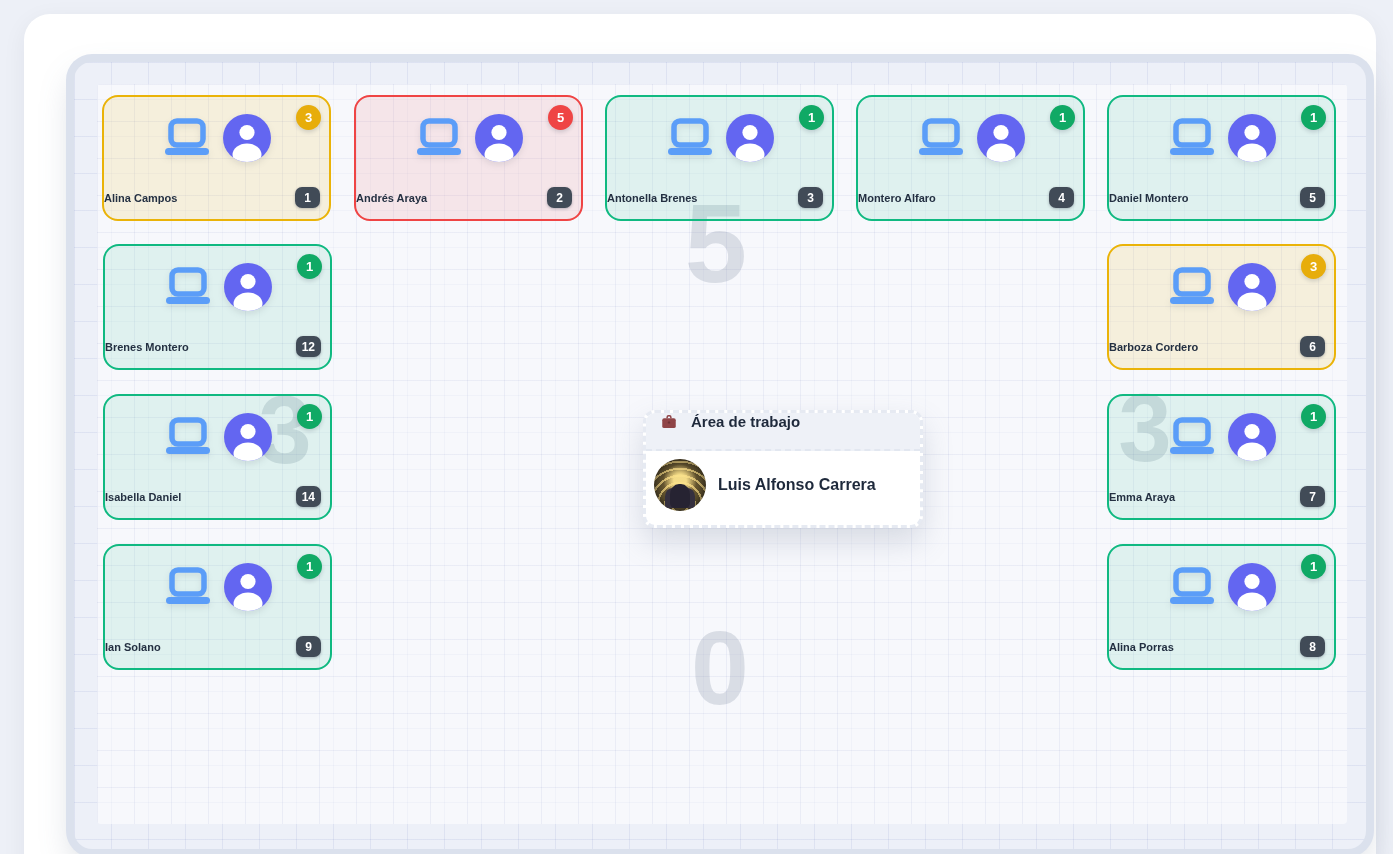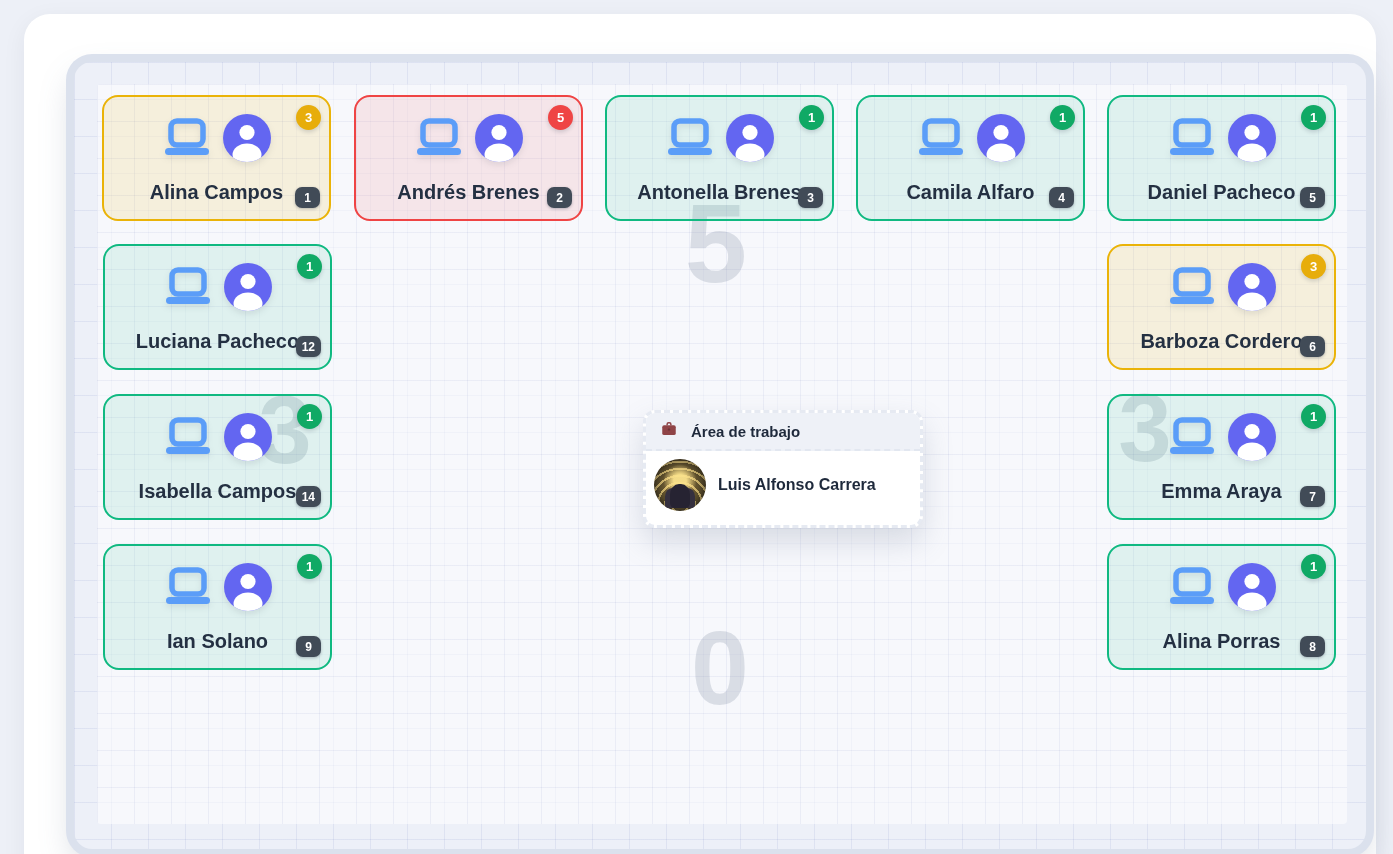--- a/index.html
+++ b/index.html
@@ -33,41 +33,41 @@
     border:2px solid transparent; z-index:2; cursor:pointer; }
   .desk-card.status-ok      { border-color:#10b981; background:rgba(16,185,129,0.10); }
   .desk-card.status-warning { border-color:#eab308; background:rgba(234,179,8,0.13); }
   .desk-card.status-danger  { border-color:#ef4444; background:rgba(239,68,68,0.10); }
 
   .desk-icons { position:absolute; left:0; right:0; top:17px; display:flex;
     justify-content:center; align-items:center; gap:11px;
     filter:drop-shadow(0 3px 3px rgba(30,41,59,0.10)); }
   .laptop-icon svg, .person-icon svg { display:block; }
 
-  .desk-name { position:absolute; left:0; right:0; bottom:15px; text-align:center;
-    font-size:20px; font-weight:700; color:#243042; }
+  .desk-name { position:absolute; left:0; right:0; bottom:15px; text-align:left;
+    font-size:11px; font-weight:700; color:#243042; }
 
   .desk-badge { position:absolute; top:8px; right:8px; width:25px; height:25px;
     border-radius:50%; color:#fff; font-size:13px; font-weight:700;
     display:flex; align-items:center; justify-content:center;
     box-shadow:0 2px 4px rgba(30,41,59,0.18); }
   .status-ok      .desk-badge { background:#10a965; }
   .status-warning .desk-badge { background:#e7ad0b; }
   .status-danger  .desk-badge { background:#ef4444; }
 
   .desk-number { position:absolute; bottom:11px; right:9px; min-width:25px; height:21px;
     padding:0 6px; border-radius:7px; background:#414b57; color:#fff;
     font-size:12px; font-weight:800; display:flex; align-items:center;
     justify-content:center; box-shadow:0 1px 3px rgba(30,41,59,0.3); }
 
   
   .workspace-panel { position:absolute; left:569px; top:348px; width:280px; height:118px;
     background:#ffffff; border:3px dashed #e6eaf2; border-radius:12px; z-index:3;
     box-shadow:0 14px 30px rgba(100,116,139,0.22); overflow:hidden; }
-  .workspace-header { height:38px; background:#eef1f7; display:flex; align-items:center;
+  .workspace-header { height:38px; background:#eef1f7; display:flex; align-items:flex-start;
     gap:13px; padding:0 14px; border-bottom:2px dashed #e2e7f0; }
   .workspace-title { font-size:15px; font-weight:800; color:#1e293b; }
   .workspace-body { display:flex; align-items:center; gap:12px; padding:8px 8px; }
 
   .occupant-avatar { width:52px; height:52px; border-radius:50%; position:relative;
     overflow:hidden; flex-shrink:0;
     background:
       radial-gradient(circle at 50% 42%, rgba(250,226,140,0.95) 0 16%, rgba(250,226,140,0) 42%),
       repeating-radial-gradient(circle at 50% 88%, rgba(255,225,140,0.55) 0 2px, rgba(70,58,34,0.55) 2px 7px),
       radial-gradient(circle at 50% 50%, #b3924a 0 30%, #6e5f35 55%, #2d2a23 85%);
@@ -132,21 +132,21 @@
                 </clipPath>
               </defs>
           <circle cx="24" cy="24" r="24" fill="#6366f1"></circle>
           <g clip-path="url(#pc)">
             <circle cx="24" cy="18.5" r="7.6" fill="#ffffff"></circle>
             <ellipse cx="24" cy="41" rx="14.5" ry="11.5" fill="#ffffff"></ellipse>
           </g>
         </svg>
       </span>
     </div>
-    <div class="desk-name">Andrés Brenes</div>
+    <div class="desk-name">Andrés Araya</div>
     <div class="desk-badge">5</div>
     <div class="desk-number">2</div>
   </div>
       <div class="desk-card status-ok" style="left: 531px; top: 33px;">
     <div class="desk-icons">
       <span class="laptop-icon">
         <svg width="50" height="42" viewBox="0 0 50 42">
           <rect x="9" y="4" width="32" height="24" rx="6" fill="none" stroke="#5b9df8" stroke-width="5.5"></rect>
           <rect x="3" y="31" width="44" height="7" rx="3.5" fill="#5b9df8"></rect>
         </svg>
@@ -186,21 +186,21 @@
                 </clipPath>
               </defs>
           <circle cx="24" cy="24" r="24" fill="#6366f1"></circle>
           <g clip-path="url(#pc)">
             <circle cx="24" cy="18.5" r="7.6" fill="#ffffff"></circle>
             <ellipse cx="24" cy="41" rx="14.5" ry="11.5" fill="#ffffff"></ellipse>
           </g>
         </svg>
       </span>
     </div>
-    <div class="desk-name">Camila Alfaro</div>
+    <div class="desk-name">Montero Alfaro</div>
     <div class="desk-badge">1</div>
     <div class="desk-number">4</div>
   </div>
       <div class="desk-card status-ok" style="left: 1033px; top: 33px;">
     <div class="desk-icons">
       <span class="laptop-icon">
         <svg width="50" height="42" viewBox="0 0 50 42">
           <rect x="9" y="4" width="32" height="24" rx="6" fill="none" stroke="#5b9df8" stroke-width="5.5"></rect>
           <rect x="3" y="31" width="44" height="7" rx="3.5" fill="#5b9df8"></rect>
         </svg>
@@ -213,21 +213,21 @@
                 </clipPath>
               </defs>
           <circle cx="24" cy="24" r="24" fill="#6366f1"></circle>
           <g clip-path="url(#pc)">
             <circle cx="24" cy="18.5" r="7.6" fill="#ffffff"></circle>
             <ellipse cx="24" cy="41" rx="14.5" ry="11.5" fill="#ffffff"></ellipse>
           </g>
         </svg>
       </span>
     </div>
-    <div class="desk-name">Daniel Pacheco</div>
+    <div class="desk-name">Daniel Montero</div>
     <div class="desk-badge">1</div>
     <div class="desk-number">5</div>
   </div>
       <div class="desk-card status-ok" style="left: 29px; top: 182px;">
     <div class="desk-icons">
       <span class="laptop-icon">
         <svg width="50" height="42" viewBox="0 0 50 42">
           <rect x="9" y="4" width="32" height="24" rx="6" fill="none" stroke="#5b9df8" stroke-width="5.5"></rect>
           <rect x="3" y="31" width="44" height="7" rx="3.5" fill="#5b9df8"></rect>
         </svg>
@@ -240,21 +240,21 @@
                 </clipPath>
               </defs>
           <circle cx="24" cy="24" r="24" fill="#6366f1"></circle>
           <g clip-path="url(#pc)">
             <circle cx="24" cy="18.5" r="7.6" fill="#ffffff"></circle>
             <ellipse cx="24" cy="41" rx="14.5" ry="11.5" fill="#ffffff"></ellipse>
           </g>
         </svg>
       </span>
     </div>
-    <div class="desk-name">Luciana Pacheco</div>
+    <div class="desk-name">Brenes Montero</div>
     <div class="desk-badge">1</div>
     <div class="desk-number">12</div>
   </div>
       <div class="desk-card status-warning" style="left: 1033px; top: 182px;">
     <div class="desk-icons">
       <span class="laptop-icon">
         <svg width="50" height="42" viewBox="0 0 50 42">
           <rect x="9" y="4" width="32" height="24" rx="6" fill="none" stroke="#5b9df8" stroke-width="5.5"></rect>
           <rect x="3" y="31" width="44" height="7" rx="3.5" fill="#5b9df8"></rect>
         </svg>
@@ -294,21 +294,21 @@
                 </clipPath>
               </defs>
           <circle cx="24" cy="24" r="24" fill="#6366f1"></circle>
           <g clip-path="url(#pc)">
             <circle cx="24" cy="18.5" r="7.6" fill="#ffffff"></circle>
             <ellipse cx="24" cy="41" rx="14.5" ry="11.5" fill="#ffffff"></ellipse>
           </g>
         </svg>
       </span>
     </div>
-    <div class="desk-name">Isabella Campos</div>
+    <div class="desk-name">Isabella Daniel</div>
     <div class="desk-badge">1</div>
     <div class="desk-number">14</div>
   </div>
       <div class="desk-card status-ok" style="left: 1033px; top: 332px;">
     <div class="desk-icons">
       <span class="laptop-icon">
         <svg width="50" height="42" viewBox="0 0 50 42">
           <rect x="9" y="4" width="32" height="24" rx="6" fill="none" stroke="#5b9df8" stroke-width="5.5"></rect>
           <rect x="3" y="31" width="44" height="7" rx="3.5" fill="#5b9df8"></rect>
         </svg>

